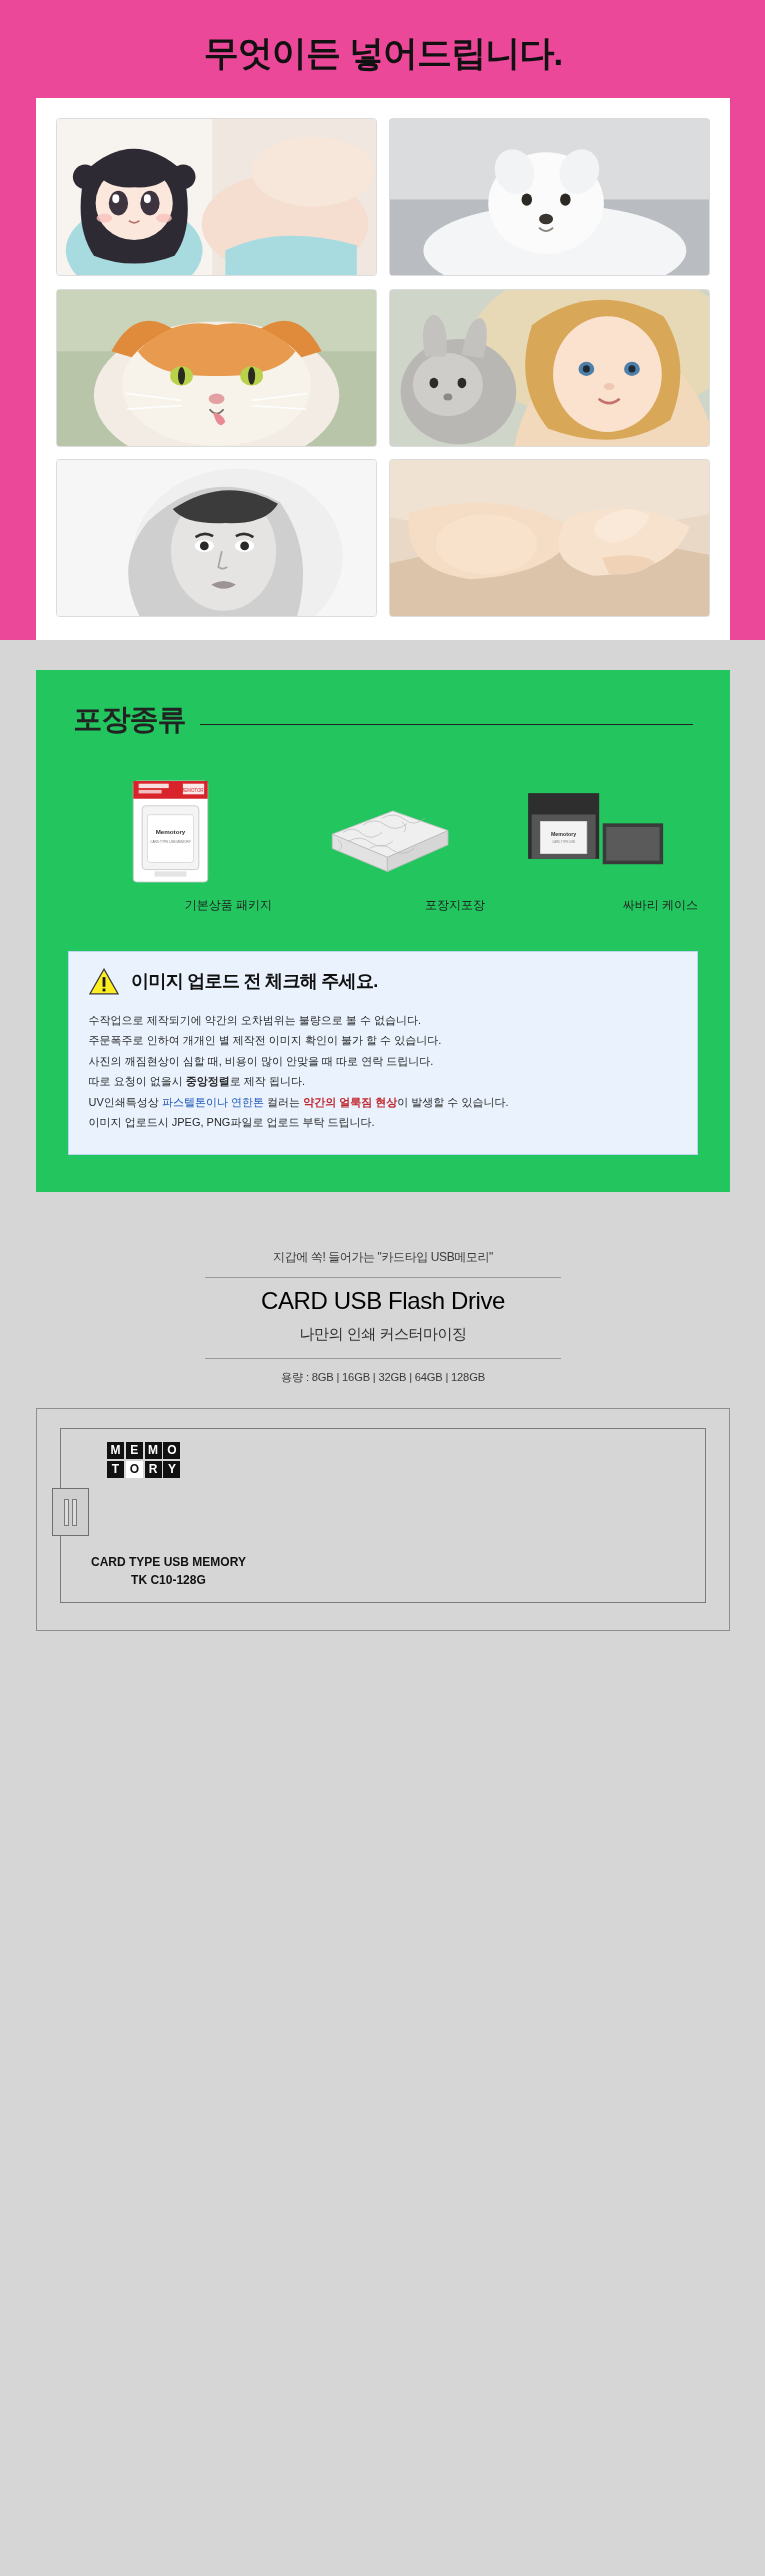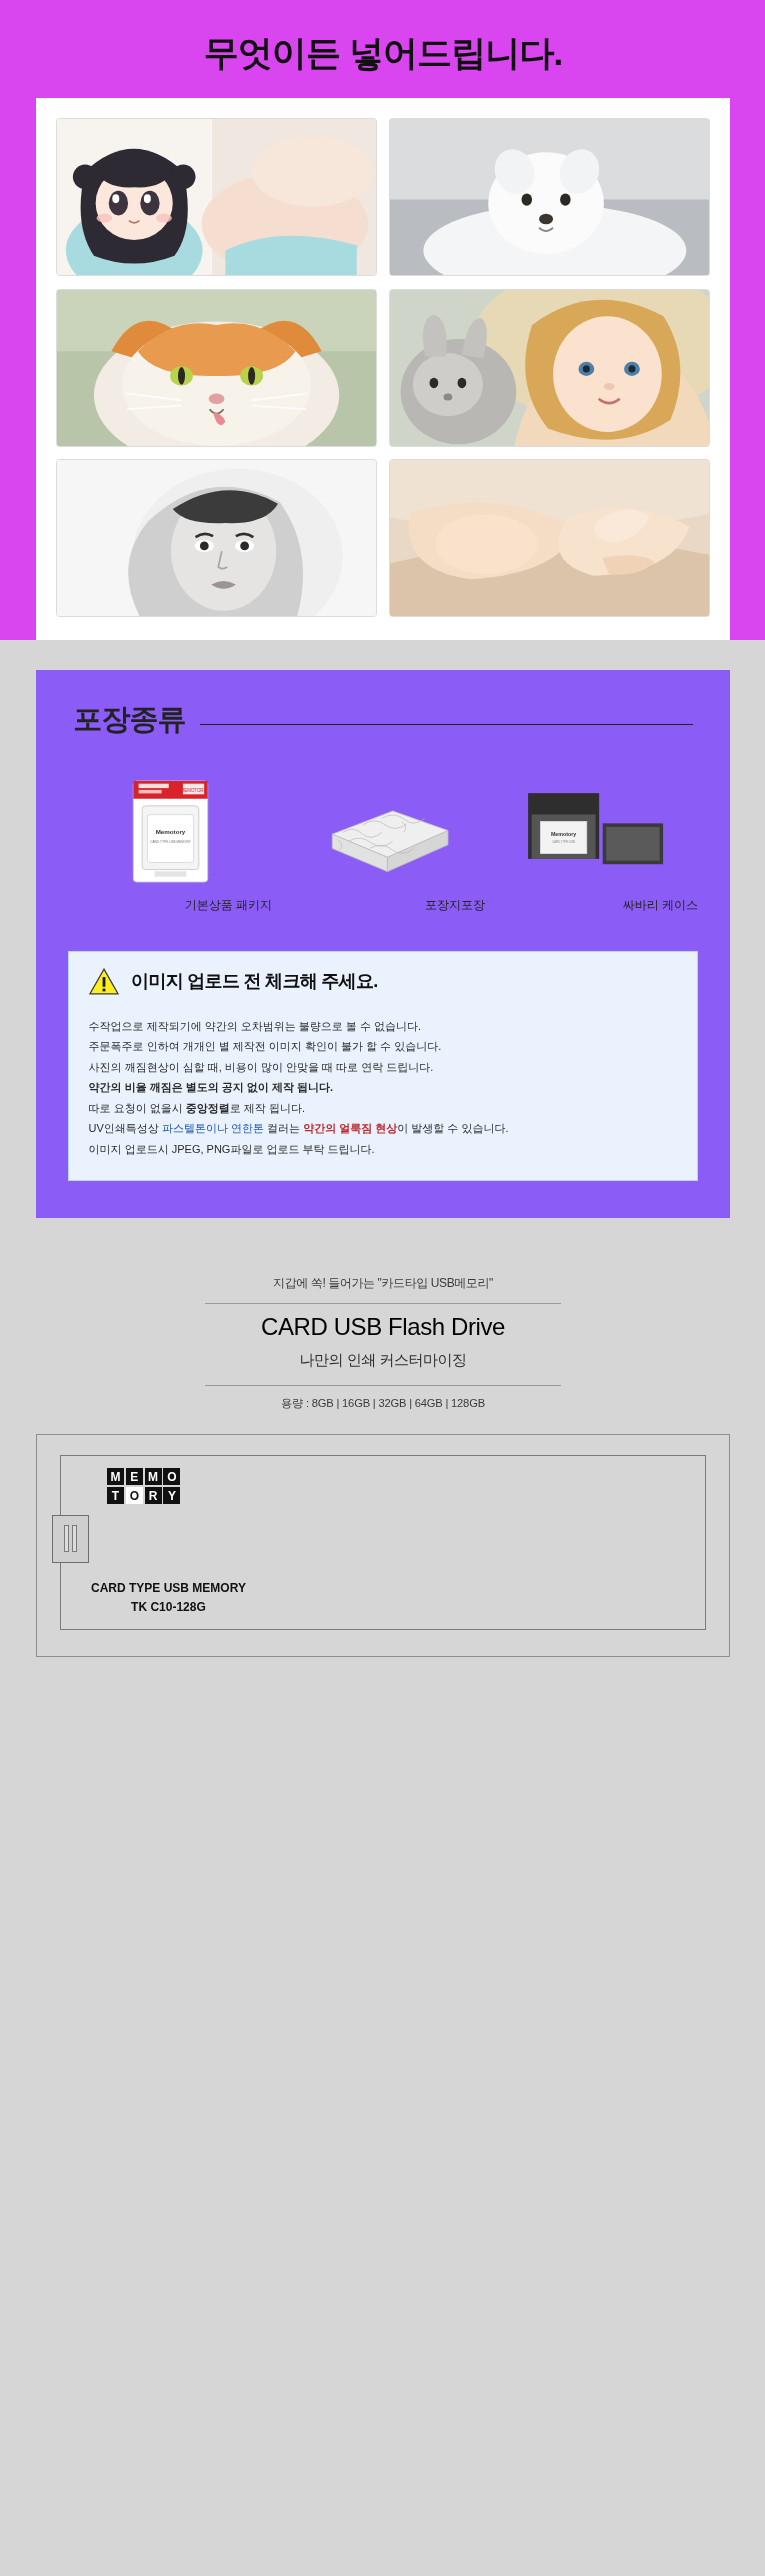--- a/index.html
+++ b/index.html
@@ -7,21 +7,21 @@
   body {
     width: 766px;
     background: #d6d6d6;
     font-family: "Liberation Sans", sans-serif;
     color: #222;
   }
   .page { width: 766px; position: relative; }
 
   
   .sec-top {
-    background: #d946ef;
+    background: #ec4899;
     padding: 23px 0 0 0;
   }
   .headline {
     text-align: center;
     font-size: 35px;
     font-weight: bold;
     letter-spacing: -0.9px;
     color: #111;
     padding: 7.1px 0 21.4px 0;
   }
@@ -42,21 +42,21 @@
     overflow: hidden;
     position: relative;
     background: #f2f2f2;
   }
   .photo svg { display: block; width: 100%; height: 100%; }
 
   .gap-band { height: 30px; background: #d6d6d6; }
 
   
   .sec-pack {
-    background: #8b5cf6;
+    background: #22c55e;
     margin: 0 36px;
     padding: 30px 32px 37px 32px;
   }
   .pack-title-row {
     display: flex;
     align-items: center;
     gap: 14.2px;
     padding: 0 5.3px 5.3px 5.3px;
   }
   .pack-title {
@@ -104,21 +104,21 @@
   }
   .warn-tri { width: 30px; height: 27px; }
   .notice-head-text {
     font-size: 18px;
     font-weight: bold;
     letter-spacing: -0.7px;
     color: #111;
     text-align: right;
   }
   .notice-list {
-    margin-top: 21px;
+    margin-top: 15px;
     font-size: 11px;
     line-height: 1.86;
     color: #2b2b2b;
   }
   .notice-list .nl { white-space: nowrap; }
   .nl b { font-weight: bold; }
   .nl .blue { color: #1f56b5; font-weight: normal; }
   .nl .red  { color: #c0272d; font-weight: bold; }
 
   
@@ -428,21 +428,20 @@
           <polygon points="17,1 33,29 1,29" fill="#fdee21" stroke="#3a3a3a" stroke-width="1.4"></polygon>
           <rect x="15.4" y="10" width="3.2" height="11" fill="#1c1c1c"></rect>
           <rect x="15.4" y="23" width="3.2" height="3.2" fill="#1c1c1c"></rect>
         </svg>
         <div class="notice-head-text">이미지 업로드 전 체크해 주세요.</div>
       </div>
       <div class="notice-list">
         <div class="nl"><span>수작업으로 제작되기에 약간의 오차범위는 불량으로 볼 수 없습니다.</span></div>
         <div class="nl"><span>주문폭주로 인하여 개개인 별 제작전 이미지 확인이 불가 할 수 있습니다.</span></div>
         <div class="nl"><span>사진의 깨짐현상이 심할 때, 비용이 많이 안맞을 때 따로 연락 드립니다.</span></div>
-        <div class="nl"><b>약간의 비율 깨짐은 별도의 공지 없이 제작 됩니다.</b></div>
         <div class="nl"><span>따로 요청이 없을시 </span><b>중앙정렬</b><span>로 제작 됩니다.</span></div>
         <div class="nl"><span>UV인쇄특성상 </span><span class="blue">파스텔톤이나 연한톤 </span><span>컬러는 </span><span class="red">약간의 얼룩짐 현상</span><span>이 발생할 수 있습니다.</span></div>
         <div class="nl"><span>이미지 업로드시 JPEG, PNG파일로 업로드 부탁 드립니다.</span></div>
       </div>
     </div>
   </div>
 
   <div class="gap-band"></div>
 
   <div class="sec-prod">

